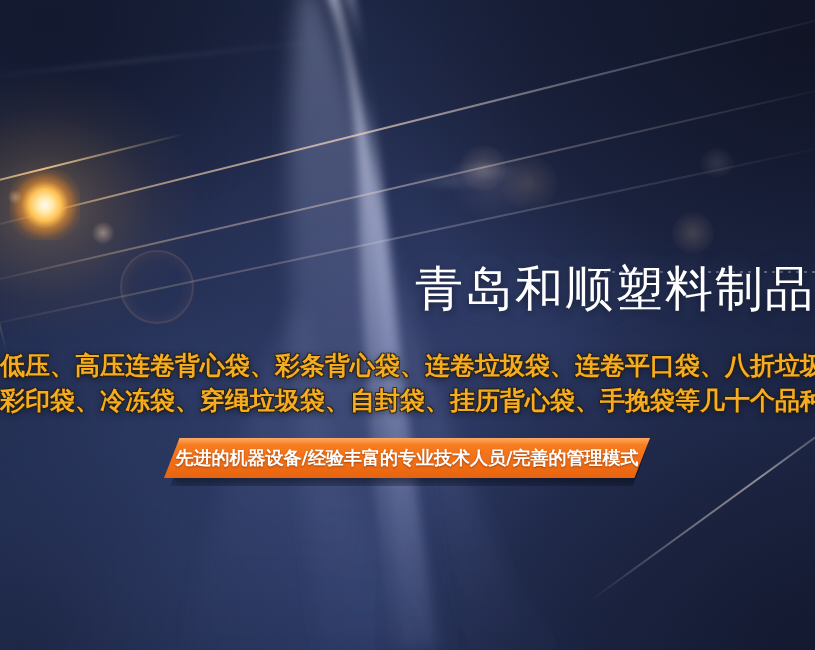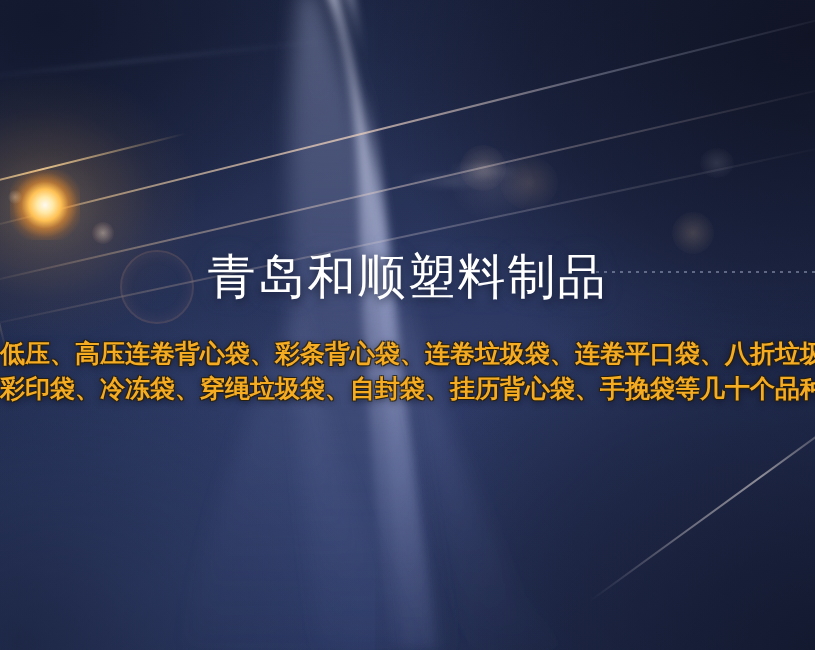--- a/index.html
+++ b/index.html
@@ -111,21 +111,22 @@
     background-image: linear-gradient(90deg, rgba(190,200,225,0.42) 0 3px, rgba(190,200,225,0) 3px 8px);
     background-size: 8px 2px;
     background-repeat: repeat-x;
     pointer-events: none;
   }
 
   
   .content {
     position: absolute;
     inset: 0;
-    text-align: center;
+    text-align: right;
+    margin-top: 12px;
   }
   .title {
     position: absolute;
     left: 0; right: 0;
     top: 248px;
     font-size: 48px;
     line-height: 56px;
     font-weight: 400;
     color: #ffffff;
     letter-spacing: 2px;
@@ -280,15 +281,21 @@
 
   <div class="dot-rule"></div>
 
   <div class="content">
     <div class="title">青岛和顺塑料制品</div>
 
     <div class="subline subline-1">低压、高压连卷背心袋、彩条背心袋、连卷垃圾袋、连卷平口袋、八折垃圾袋、</div>
 
     <div class="subline subline-2">彩印袋、冷冻袋、穿绳垃圾袋、自封袋、挂历背心袋、手挽袋等几十个品种</div>
 
+    <div class="ribbon-wrap">
+      <div class="ribbon-shadow"></div>
+      <div class="ribbon"></div>
+      <div class="ribbon-gloss"></div>
+      <div class="ribbon-text">先进的机器设备/经验丰富的专业技术人员/完善的管理模式</div>
+    </div>
   </div>
 
 </div>
 
 </body></html>

